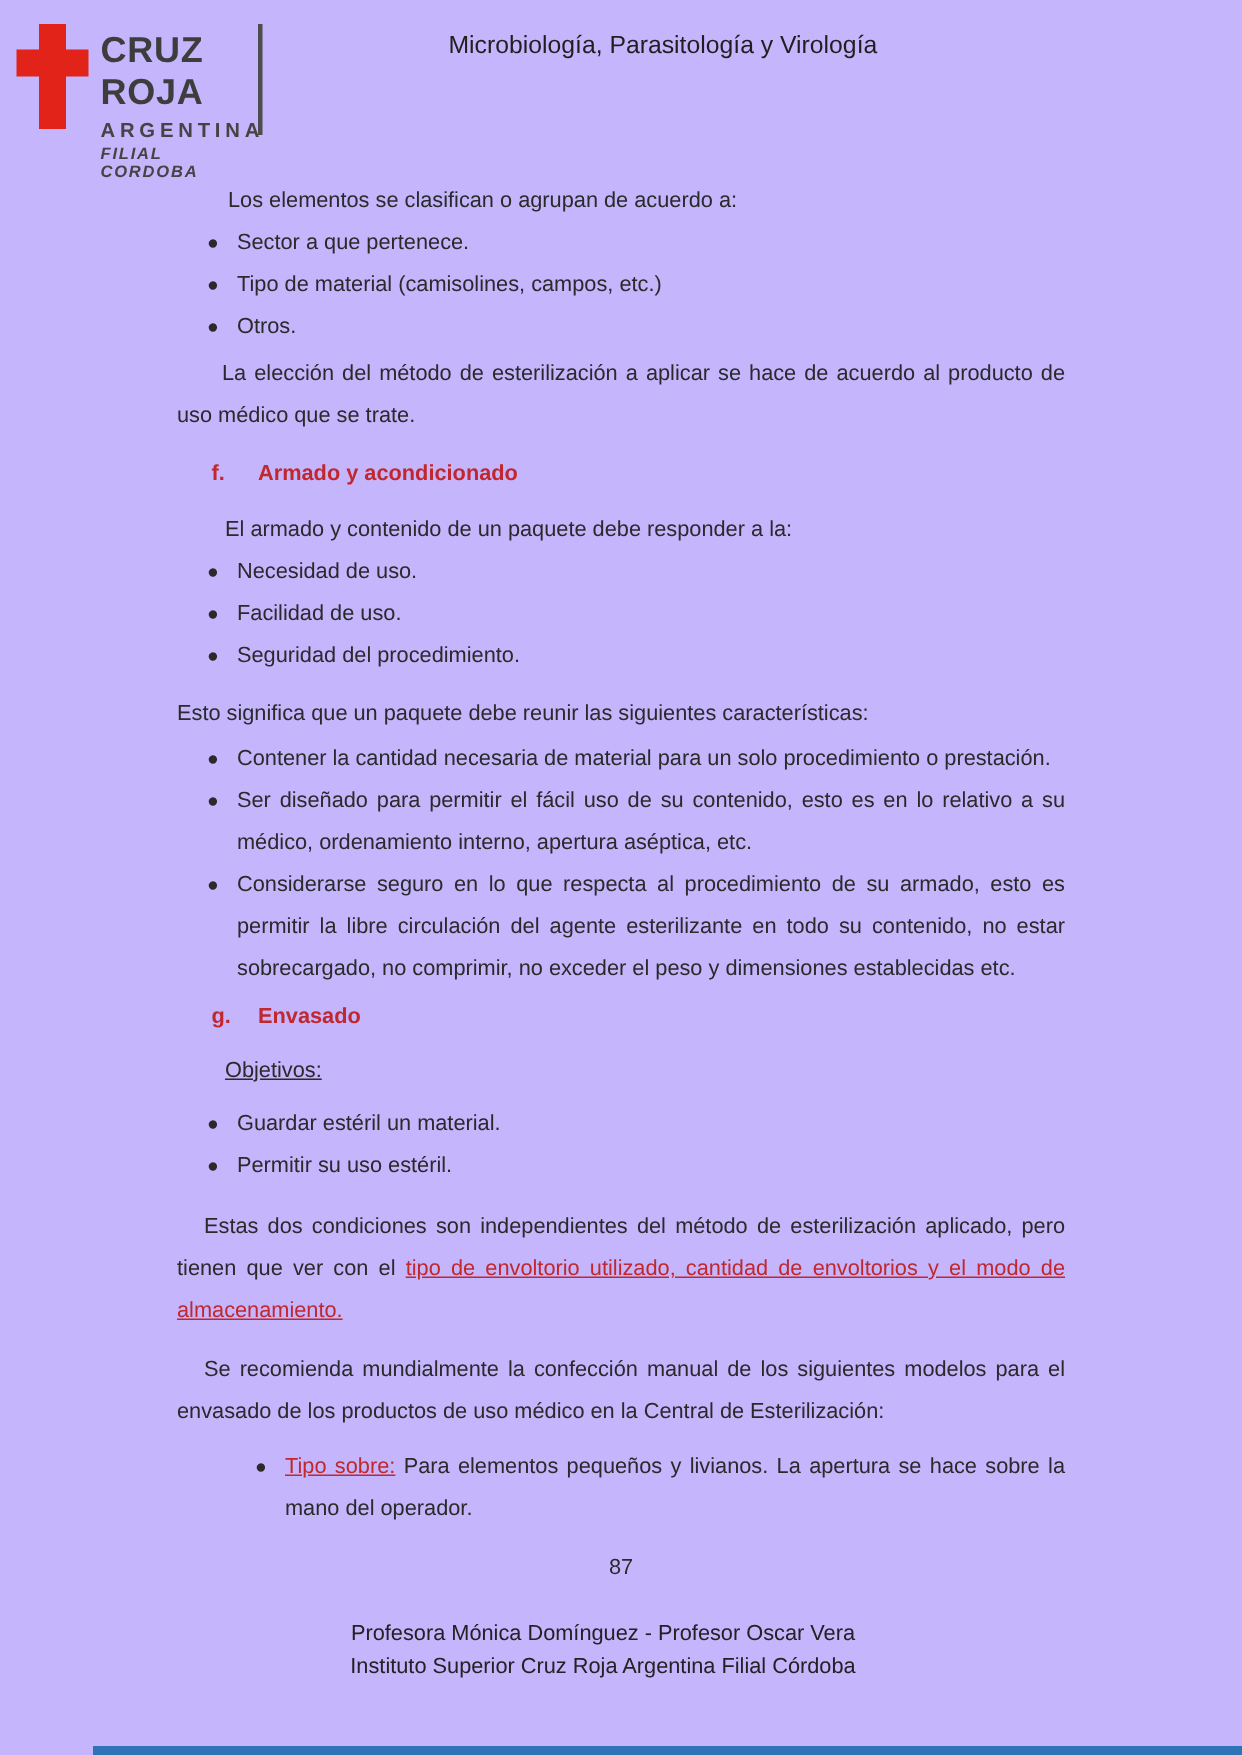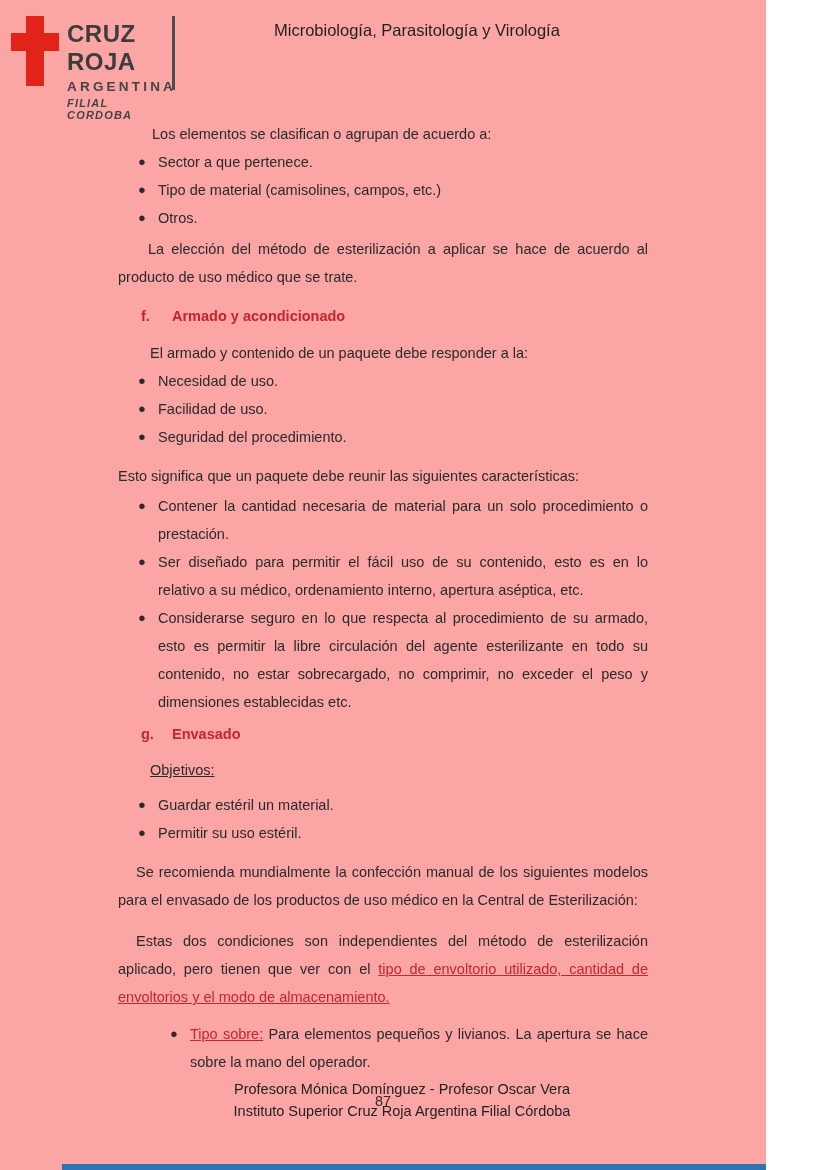--- a/index.html
+++ b/index.html
@@ -1,36 +1,36 @@
 <!DOCTYPE html>
 <html><head>
 <meta charset="utf-8">
 <style>
   * { margin: 0; padding: 0; box-sizing: border-box; }
   html, body { background: #ffffff; }
   .page {
     position: relative;
-    width: 766px;
+    width: 828px;
     height: 1170px;
-    background: #fca5a5;
+    background: #c4b5fd;
     font-family: "Liberation Sans", "DejaVu Sans", sans-serif;
     color: #2a2a2a;
     overflow: hidden;
   }
   
   .header { position: relative; height: 100px; }
   .cross { position: absolute; left: 11px; top: 16px; width: 48px; height: 70px; }
   .cross .v { position: absolute; left: 15px; top: 0; width: 18px; height: 70px; background: #e2231a; }
   .cross .h { position: absolute; left: 0; top: 17px; width: 48px; height: 18px; background: #e2231a; }
   .logo-text { position: absolute; left: 67px; top: 20px; width: 100px; color: #404040; }
   .logo-line1 { font-size: 24px; font-weight: 700; letter-spacing: 0.5px; color: #3d3d3d; }
   .logo-line2 { font-size: 13.5px; font-weight: 600; letter-spacing: 3.2px; margin-top: 3px; color: #444; }
   .logo-line3 { font-size: 11px; font-weight: 600; letter-spacing: 1.2px; margin-top: 3px; color: #444; font-style: italic; }
   .logo-divider { position: absolute; left: 172px; top: 16px; width: 3px; height: 74px; background: #4d4d4d; }
-  .doc-title { position: absolute; left: 274px; top: 21px; font-size: 16.5px; color: #1f1f1f; }
+  .doc-title { position: absolute; left: 299px; top: 21px; font-size: 16.5px; color: #1f1f1f; }
   
   .content { padding: 20px 118px 0 118px; font-size: 14.5px; line-height: 28px; }
   .para { text-align: justify; }
   .indent { text-indent: 30px; }
   ul { list-style: none; }
   li { position: relative; padding-left: 40px; text-align: justify; }
   li .dot { position: absolute; left: 20px; top: 0; font-size: 13px; }
   .sec-head { margin-top: 11px; padding-left: 23px; color: #c1272d; font-weight: 700; }
   .sec-head .sec-num { display: inline-block; width: 31px; }
   .lead-indent { padding-left: 32px; }
@@ -99,23 +99,23 @@
       <span class="sec-num">g.</span><span>Envasado</span>
     </div>
 
     <p class="objetivos" style="margin-top:8px">Objetivos:</p>
 
     <ul style="margin-top:7px">
       <li><span class="dot">●</span><span>Guardar estéril un material.</span></li>
       <li><span class="dot">●</span><span>Permitir su uso estéril.</span></li>
     </ul>
 
+    <p class="para indent" style="margin-top:13px;text-indent:18px"><span>Estas dos condiciones son independientes del método de esterilización aplicado, pero tienen que ver con el </span><span class="red-underline">tipo de envoltorio utilizado, cantidad de envoltorios y el modo de almacenamiento.</span></p>
+
     <p class="para indent" style="margin-top:11px;text-indent:18px">Se recomienda mundialmente la confección manual de los siguientes modelos para el envasado de los productos de uso médico en la Central de Esterilización:</p>
-
-    <p class="para indent" style="margin-top:13px;text-indent:18px"><span>Estas dos condiciones son independientes del método de esterilización aplicado, pero tienen que ver con el </span><span class="red-underline">tipo de envoltorio utilizado, cantidad de envoltorios y el modo de almacenamiento.</span></p>
 
     <ul class="sobre-list" style="margin-top:9px">
       <li><span class="dot">●</span><span class="red-underline">Tipo sobre:</span><span> Para elementos pequeños y livianos. La apertura se hace sobre la mano del operador.</span></li>
     </ul>
 
     <div class="page-num">87</div>
 
   </div>
 
   <div class="footer">

